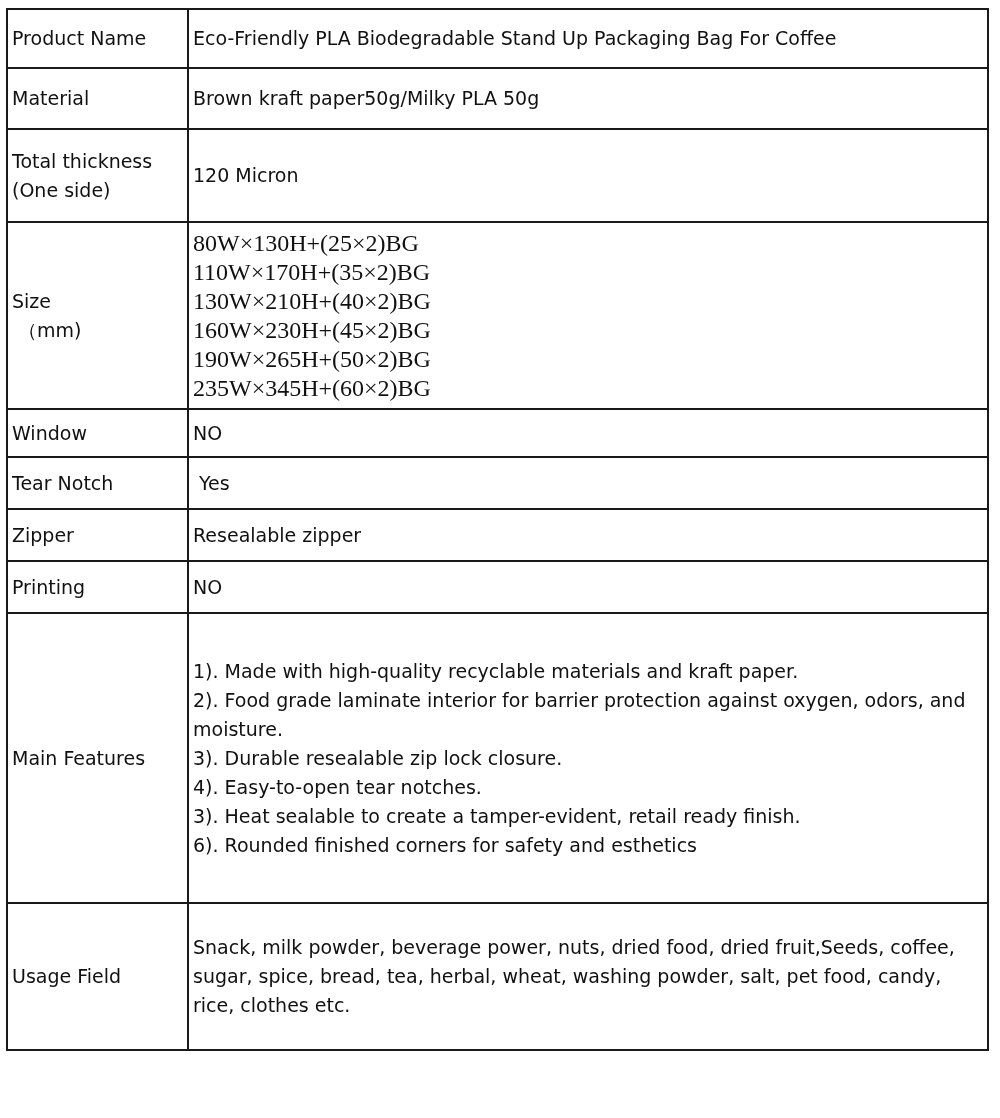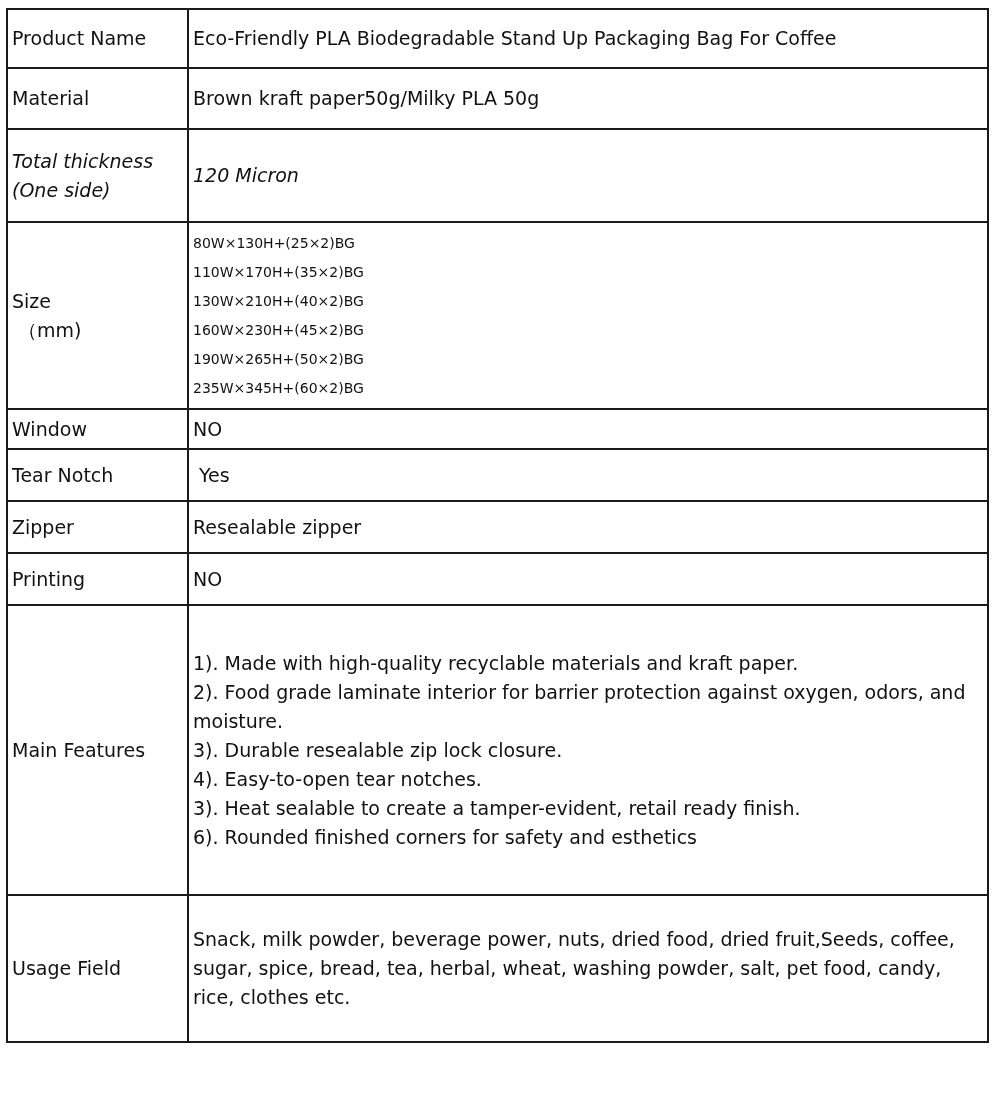--- a/index.html
+++ b/index.html
@@ -37,61 +37,62 @@
     .spec-table td.value {
       padding-left: 4px;
       padding-right: 10px;
     }
     .line {
       display: block;
     }
     .size-line {
       display: block;
       line-height: 29px;
-      font-size: 14px;
+      font-size: 24px;
+      font-family: Liberation Serif, serif;
     }
     .indent {
       padding-left: 4px;
     }
   </style>
 </head>
 <body>
 
 <table class="spec-table">
   <tbody>
     <tr style="height:59px;">
       <td class="label">Product Name</td>
       <td class="value">Eco-Friendly PLA Biodegradable Stand Up Packaging Bag For Coffee</td>
     </tr>
     <tr style="height:61px;">
       <td class="label">Material</td>
       <td class="value">Brown kraft paper50g/Milky PLA 50g</td>
     </tr>
-    <tr style="height:93px;font-style:italic;">
+    <tr style="height:93px;">
       <td class="label">
         <span class="line">Total thickness</span>
         <span class="line">(One side)</span>
       </td>
       <td class="value">120 Micron</td>
     </tr>
     <tr style="height:187px;">
       <td class="label">
         <span class="line">Size</span>
         <span class="line">&nbsp;（mm)</span>
       </td>
       <td class="value">
         <span class="size-line">80W×130H+(25×2)BG</span>
         <span class="size-line">110W×170H+(35×2)BG</span>
         <span class="size-line">130W×210H+(40×2)BG</span>
         <span class="size-line">160W×230H+(45×2)BG</span>
         <span class="size-line">190W×265H+(50×2)BG</span>
         <span class="size-line">235W×345H+(60×2)BG</span>
       </td>
     </tr>
-    <tr style="height:40px;margin-top:48px;">
+    <tr style="height:48px;margin-top:48px;">
       <td class="label">Window</td>
       <td class="value">NO</td>
     </tr>
     <tr style="height:52px;margin-left:28px;">
       <td class="label">Tear Notch</td>
       <td class="value indent" style="padding-left:10px;"> Yes</td>
     </tr>
     <tr style="height:52px;">
       <td class="label">Zipper</td>
       <td class="value">Resealable zipper</td>

